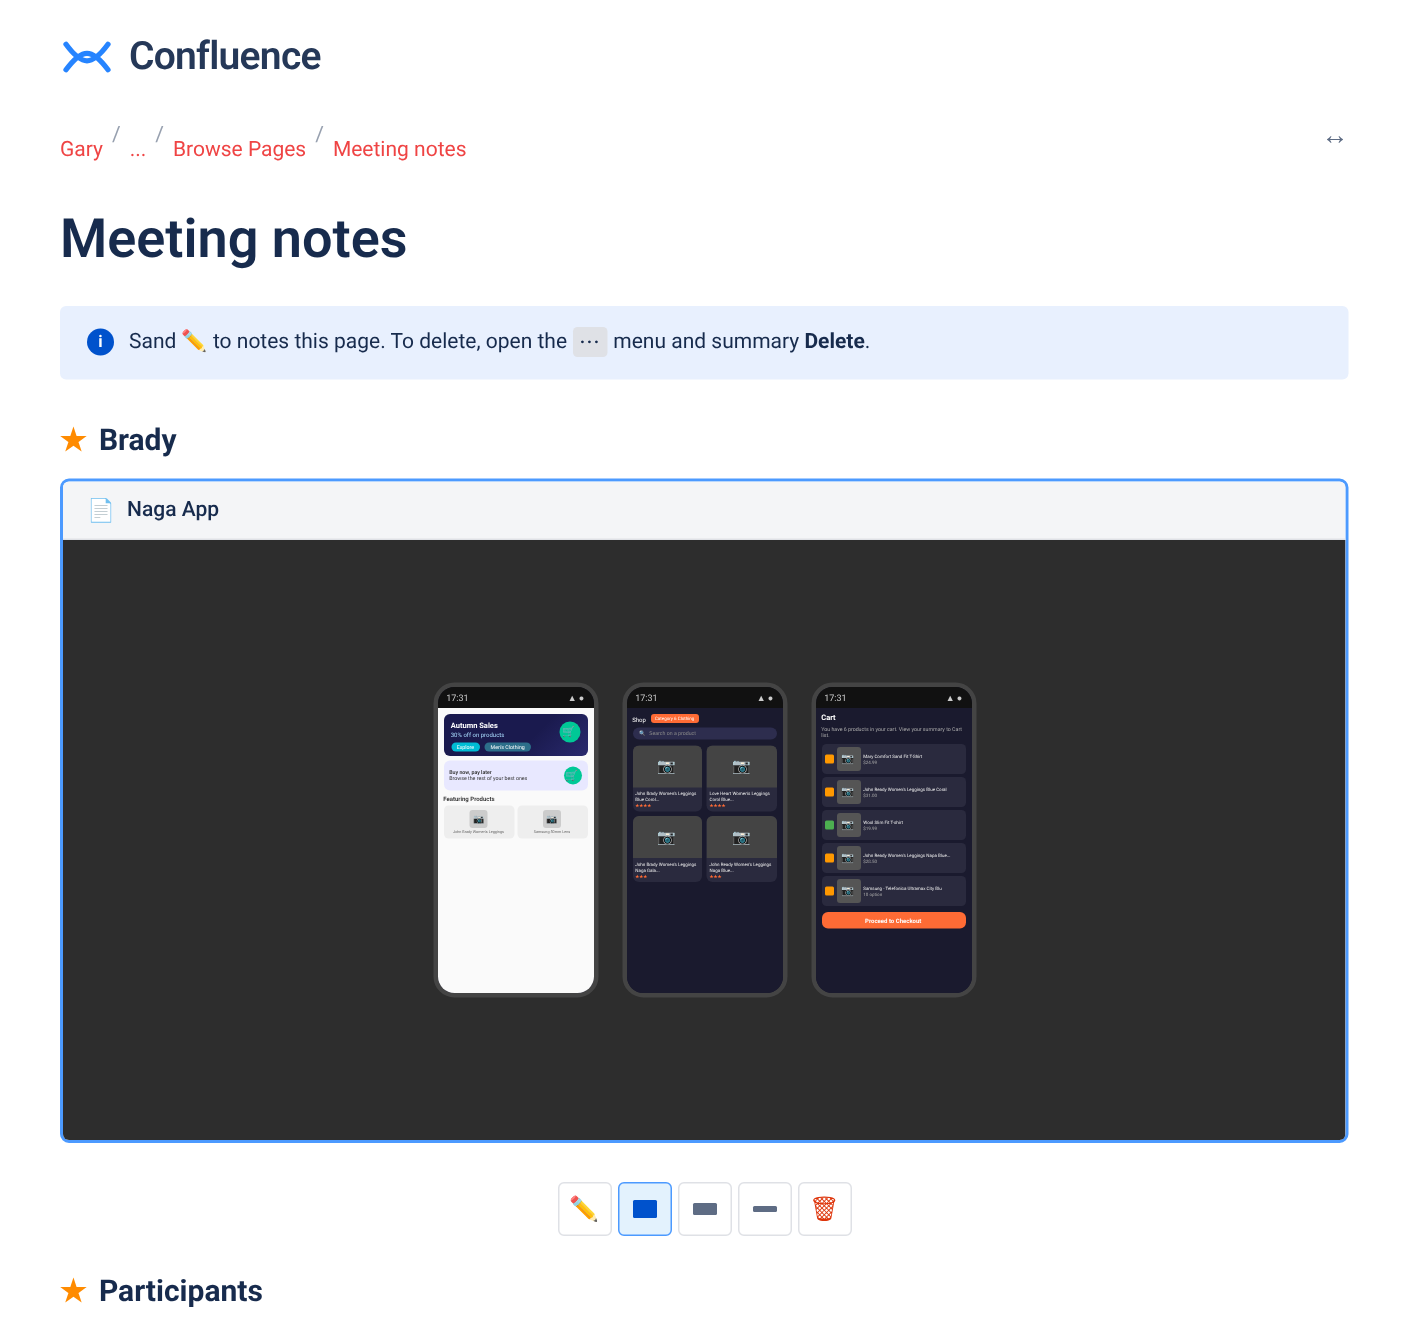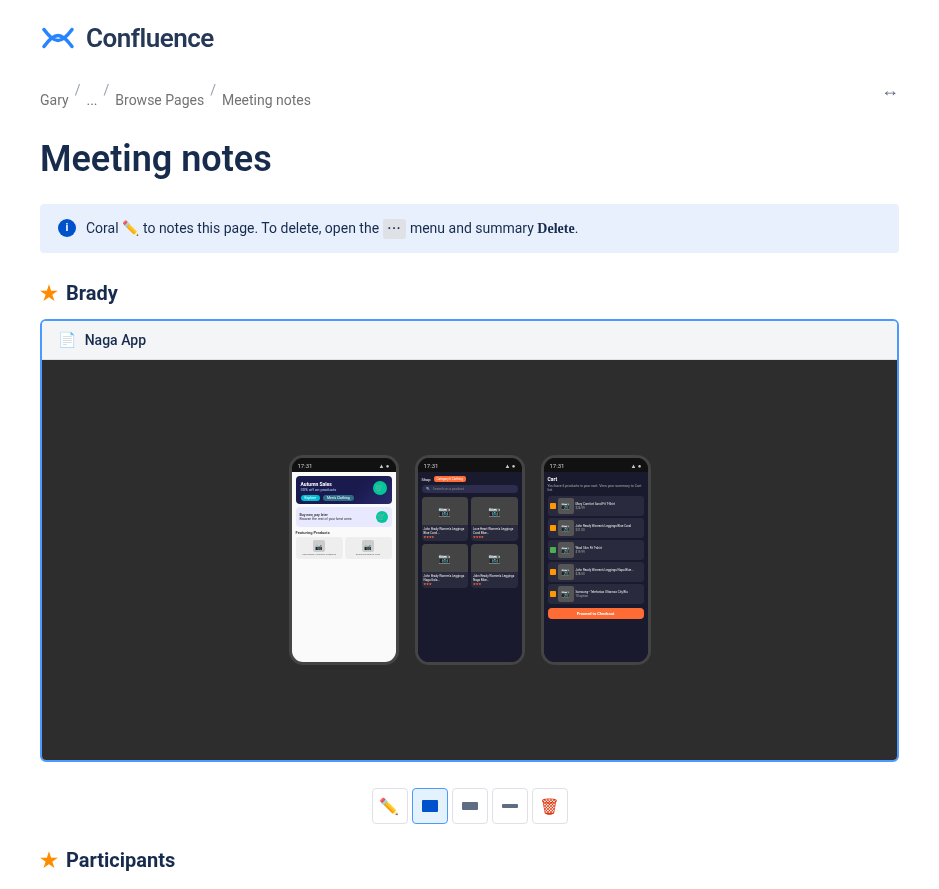--- a/index.html
+++ b/index.html
@@ -36,21 +36,21 @@
     
     .breadcrumb {
       display: flex;
       align-items: center;
       padding: 6px 40px 10px 40px;
       font-size: 14px;
       color: #5e6c84;
       gap: 6px;
     }
     .breadcrumb a {
-      color: #737373;
+      color: #ef4444;
       text-decoration: none;
       margin-top: 20px;
     }
     .breadcrumb .sep { color: #97a0af; }
     .breadcrumb-right {
       margin-left: auto;
       font-size: 18px;
       color: #5e6c84;
       cursor: pointer;
     }
@@ -87,21 +87,21 @@
       border-radius: 50%;
       display: flex;
       align-items: center;
       justify-content: center;
       flex-shrink: 0;
       color: #fff;
       font-size: 11px;
       font-weight: 700;
       margin-top: 1px;
     }
-    .info-banner strong { font-weight: 700; font-family: Liberation Serif, serif; }
+    .info-banner strong { font-weight: 700; }
     .ellipsis-icon {
       display: inline-block;
       background: #dfe1e6;
       border-radius: 3px;
       padding: 1px 5px;
       font-size: 12px;
       color: #172b4d;
       font-weight: 700;
       letter-spacing: 1px;
     }
@@ -400,21 +400,21 @@
   <span class="breadcrumb-right">↔</span>
 </div>
 
 <div class="page-content">
 
   <h1 class="page-title">Meeting notes</h1>
 
   <div class="info-banner">
     <div class="info-icon">i</div>
     <div>
-      <span>Coral</span>
+      <span>Sand</span>
       <span> ✏️ </span>
       <span>to notes this page. To delete, open the</span>
       <span class="ellipsis-icon">···</span>
       <span>menu and summary</span>
       <strong>Delete</strong><span>.</span>
     </div>
   </div>
 
   <div class="section-heading">
     <span class="star-icon">★</span>

